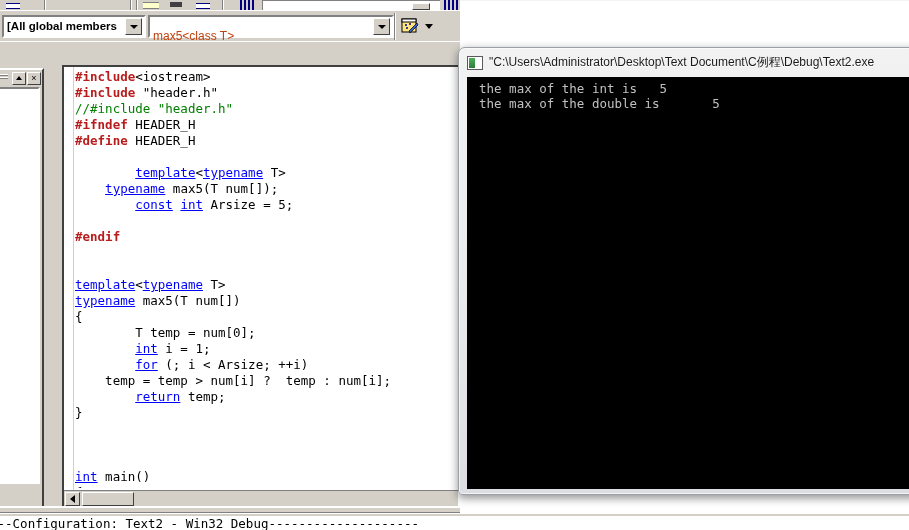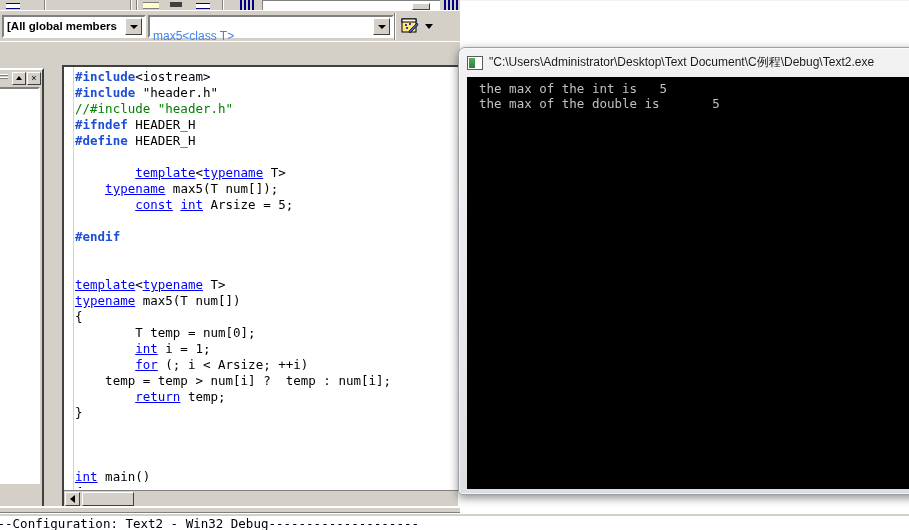--- a/index.html
+++ b/index.html
@@ -89,21 +89,21 @@
   .combo-text {
     flex: 1;
     padding-left: 3px;
     font-family: "Liberation Sans", sans-serif;
     font-size: 12px;
     color: #000000;
     white-space: nowrap;
     overflow: hidden;
     line-height: 19px;
   }
-  .combo-text.dim { color: #3b82f6; margin-top: 20px; }
+  .combo-text.dim { color: #c2410c; margin-top: 20px; }
   .combo-arrow {
     width: 17px; height: 17px;
     margin-right: 2px;
     background: #d4d0c8;
     border: 1px solid #ffffff;
     border-right-color: #404040;
     border-bottom-color: #404040;
     display: flex; align-items: center; justify-content: center;
     flex: 0 0 auto;
   }
@@ -224,21 +224,21 @@
     position: absolute;
     left: 11px; top: 2px; right: 0; bottom: 18px;
     overflow: hidden;
     font-family: "DejaVu Sans Mono", "Liberation Mono", monospace;
     font-size: 12.5px;
     line-height: 16px;
     white-space: pre;
     color: #000000;
   }
   .code .kw { color: #0000ff; text-decoration: underline; }
-  .code .pp { color: #1d4ed8; font-weight: bold; }
+  .code .pp { color: #b91c1c; font-weight: bold; }
   .code .cm { color: #008000; }
   .code-line { height: 16px; }
   .editor-hscroll {
     position: absolute;
     left: 0; right: 0; bottom: 0; height: 16px;
     background: #d4d0c8;
     border-top: 1px solid #808080;
     display: flex; align-items: center;
   }
   .hs-btn {

